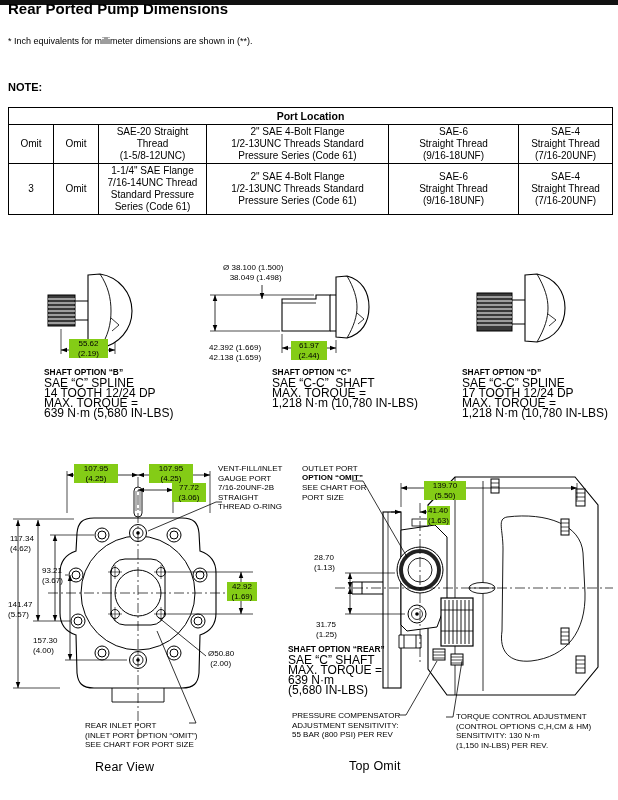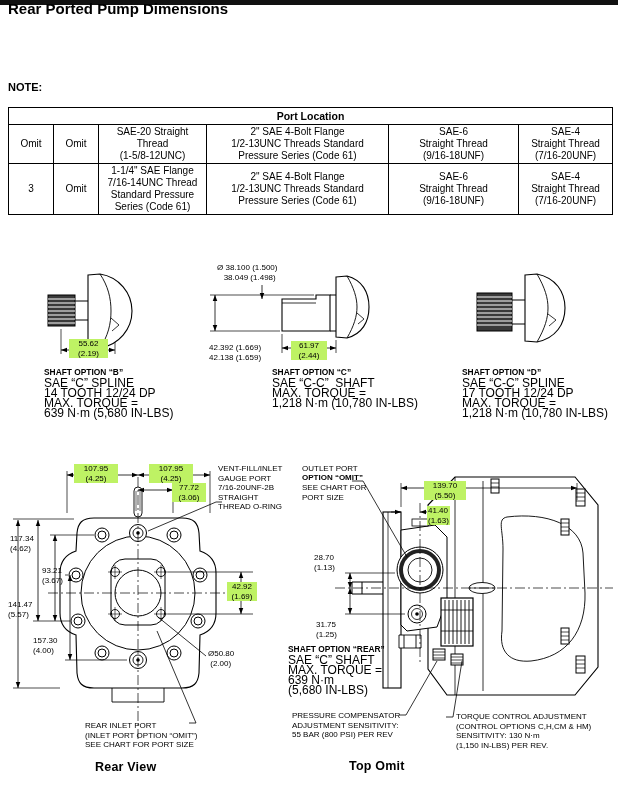--- a/index.html
+++ b/index.html
@@ -14,34 +14,35 @@
   .ptable th,.ptable td{border:1px solid #000;font-size:10px;text-align:center;vertical-align:middle;
         padding:1px 2px;line-height:12px;}
   .ptable th{font-weight:bold;margin-top:12px;}
   .ptable .ttl th{height:14px;font-size:10.5px;}
   .ptable .hdr{height:26px;}
   .ptable .r1{height:39px;}
   .ptable .r2{height:50px;}
   .ml{white-space:pre-line;}
   .t{position:absolute;font-size:8px;line-height:9.6px;white-space:pre;}
   .c{text-align:center;}
-  .bg{background:#bef264;padding:0 1px;}
+  .bg{background:#84cc16;padding:0 1px;}
   .b{font-weight:bold;}
   .cap{font-size:12px;line-height:9.9px;}
   .capt{font-size:8.4px;font-weight:bold;}
-  .vt{font-size:12.5px;font-weight:bold;letter-spacing:.2px;}
+  .vt{font-size:12.5px;font-weight:normal;letter-spacing:.2px;}
   svg{position:absolute;overflow:visible;}
 </style>
 </head>
 <body>
 
 <div class="page">
 
   <div class="topbar"></div>
   <div class="title">Rear Ported Pump Dimensions</div>
+  <div class="footnote">* Inch equivalents for millimeter dimensions are shown in (**).</div>
   <div class="notelbl">NOTE:</div>
 
   <table class="ptable">
     <colgroup>
       <col style="width:45px">
         <col style="width:45px">
         <col style="width:108px">
       <col style="width:182px">
         <col style="width:130px">
         <col style="width:94px">
@@ -132,21 +133,21 @@
   </svg>
 
   <span class="t c bg" style="left:69px;top:339px;width:37px">55.62
 (2.19)</span>
   <span class="t capt" style="left:44px;top:368px">SHAFT OPTION “B”</span>
   <span class="t cap" style="left:44px;top:379px">SAE “C” SPLINE
 14 TOOTH 12/24 DP
 MAX. TORQUE =
 639 N·m (5,680 IN-LBS)</span>
 
-  <span class="t" style="left:217px;top:263px">Ø 38.100 (1.500)
+  <span class="t" style="left:223px;top:263px">Ø 38.100 (1.500)
    38.049 (1.498)</span>
   <span class="t" style="left:209px;top:343px">42.392 (1.669)
 42.138 (1.659)</span>
   <span class="t c bg" style="left:291px;top:341px;width:34px">61.97
 (2.44)</span>
   <span class="t capt" style="left:272px;top:368px">SHAFT OPTION “C”</span>
   <span class="t cap" style="left:272px;top:379px">SAE “C-C”  SHAFT
 MAX. TORQUE =
 1,218 N·m (10,780 IN-LBS)</span>
 

